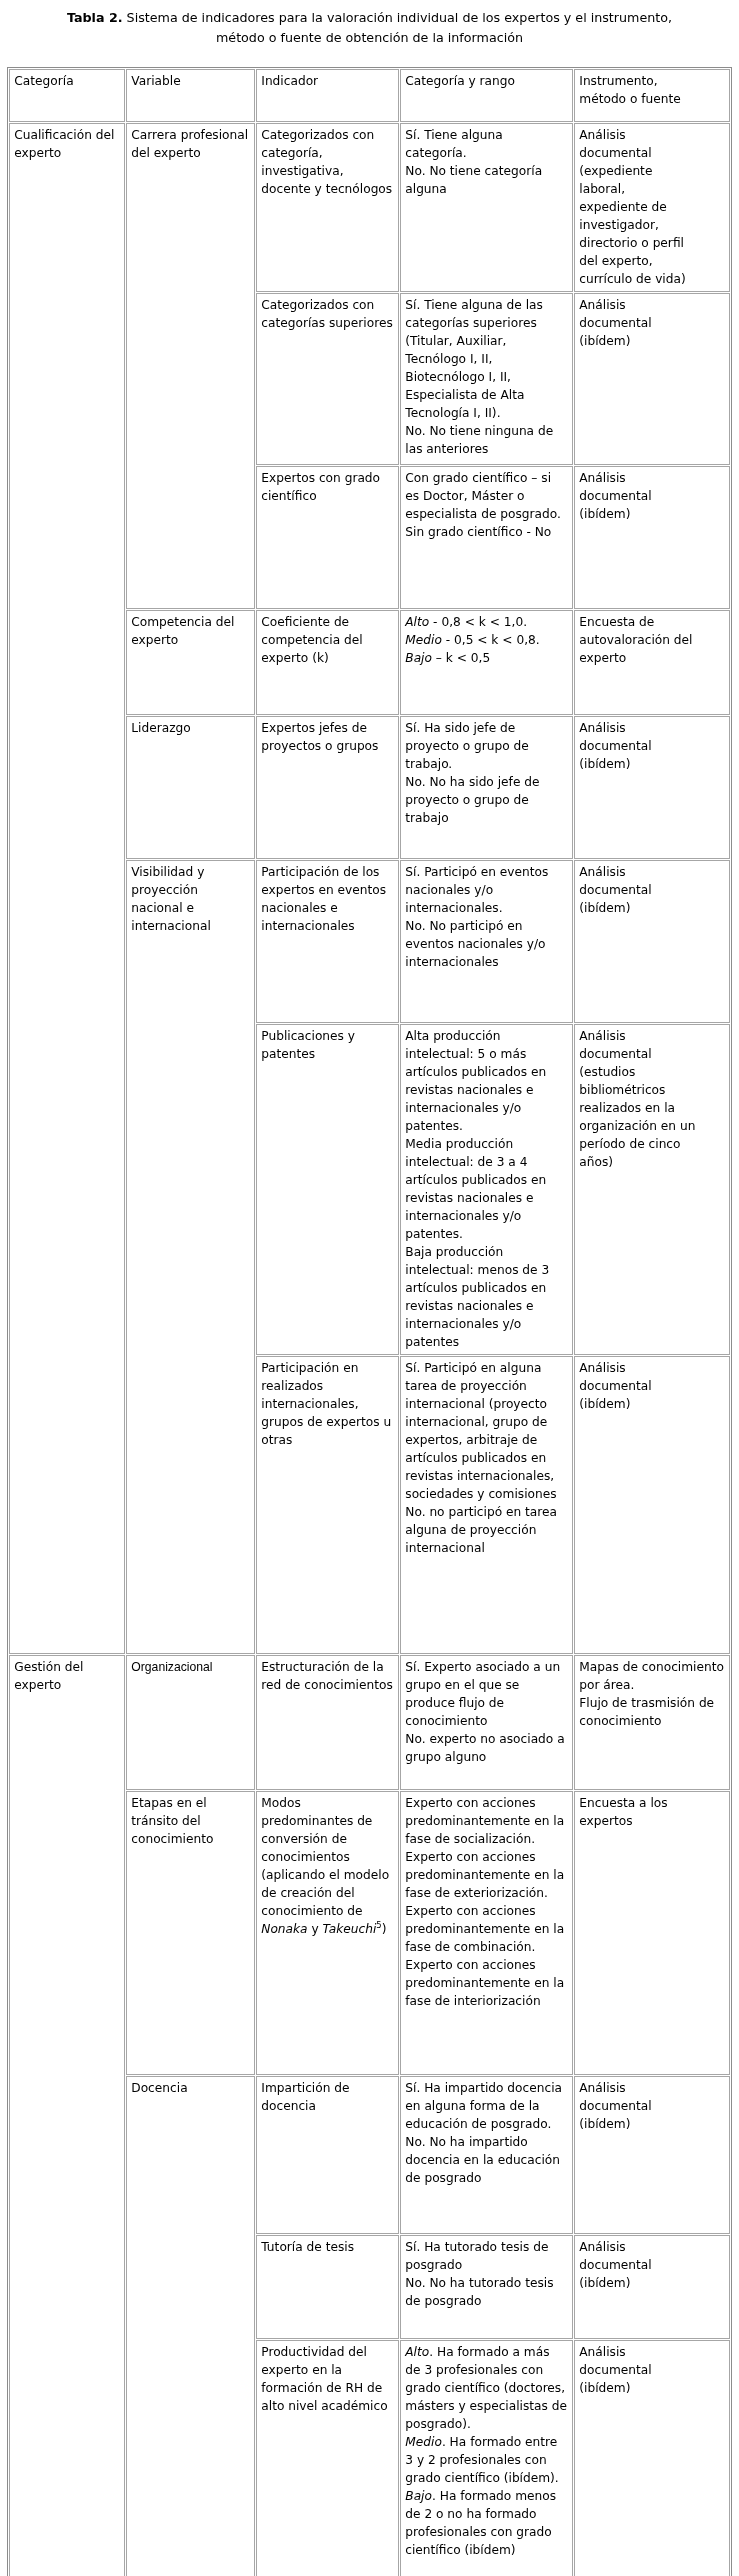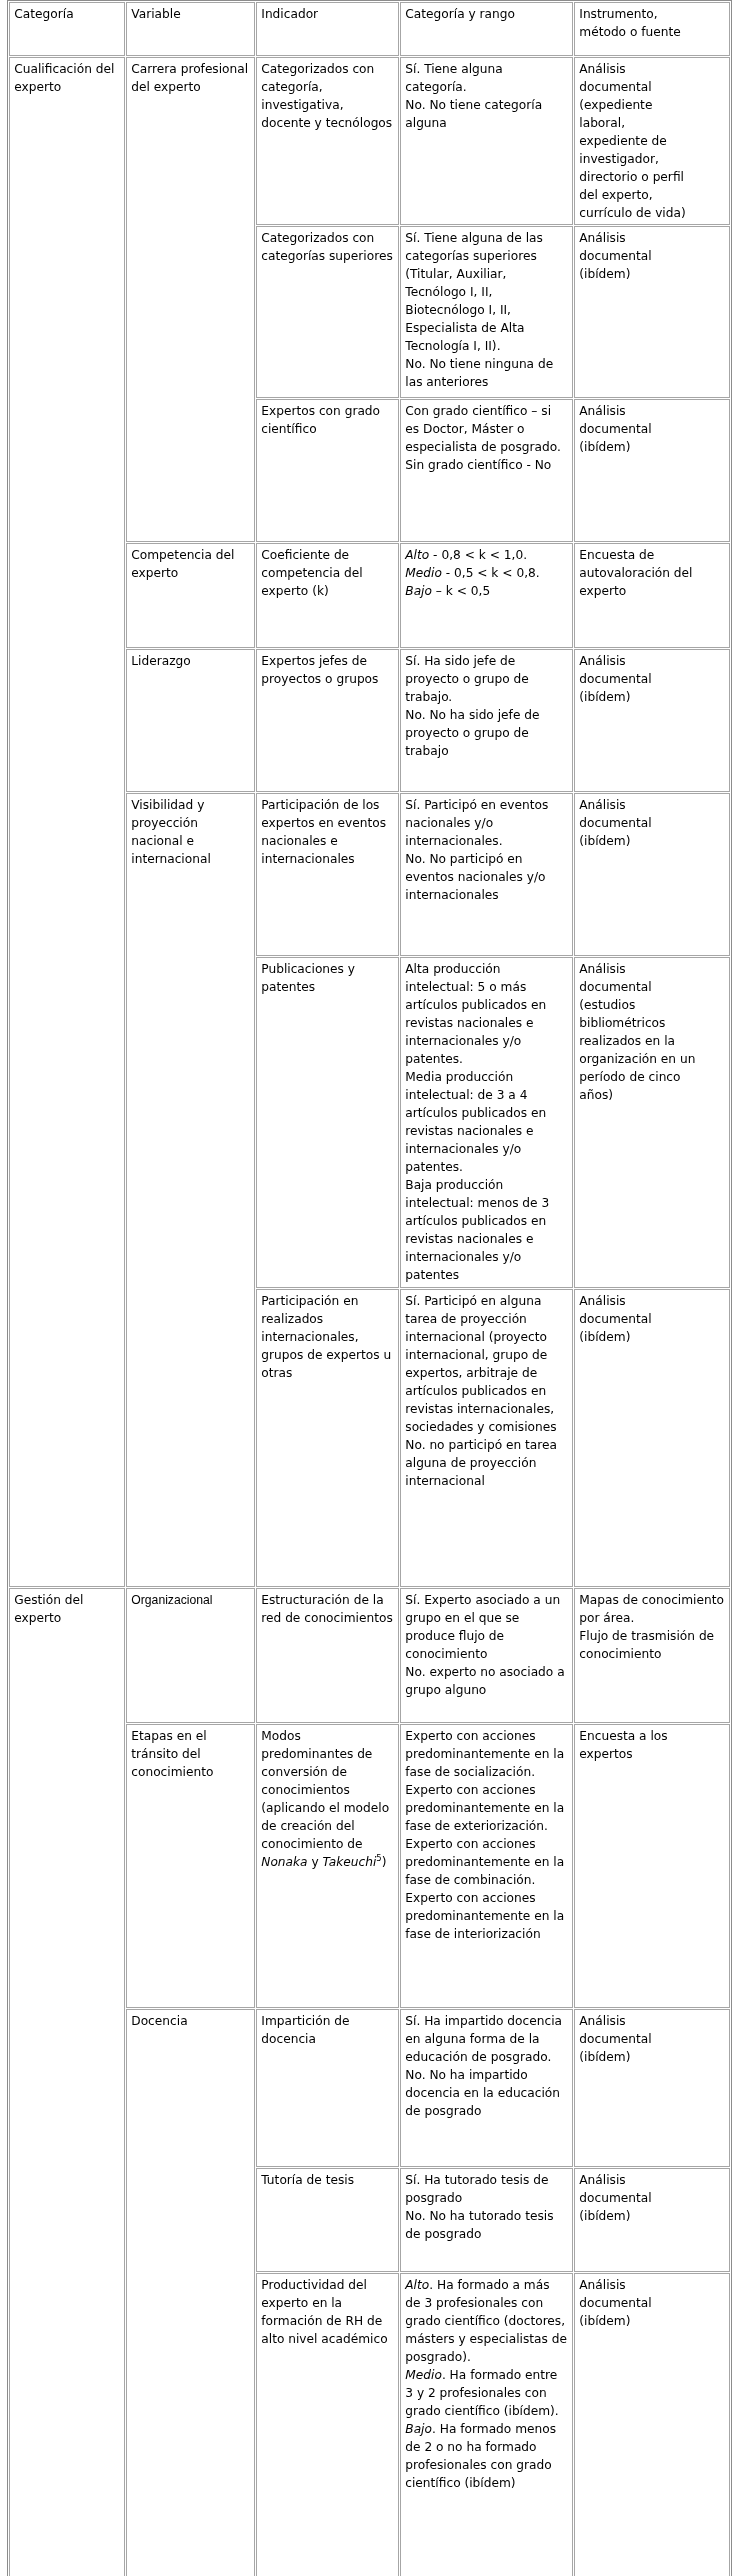--- a/index.html
+++ b/index.html
@@ -51,20 +51,23 @@
     font-size: 8.4px;
     line-height: 0;
     vertical-align: super;
   }
 </style>
 </head>
 <body>
 
 <div class="page">
 
+  <div class="title">
+    <b>Tabla 2.</b><span> Sistema de indicadores para la valoración individual de los expertos y el instrumento, método o fuente de obtención de la información</span>
+  </div>
 
   <table class="ind-table">
     <colgroup>
       <col style="width:116px">
       <col style="width:129px">
       <col style="width:143px">
       <col style="width:173px">
       <col style="width:156px">
     </colgroup>
     <thead>

